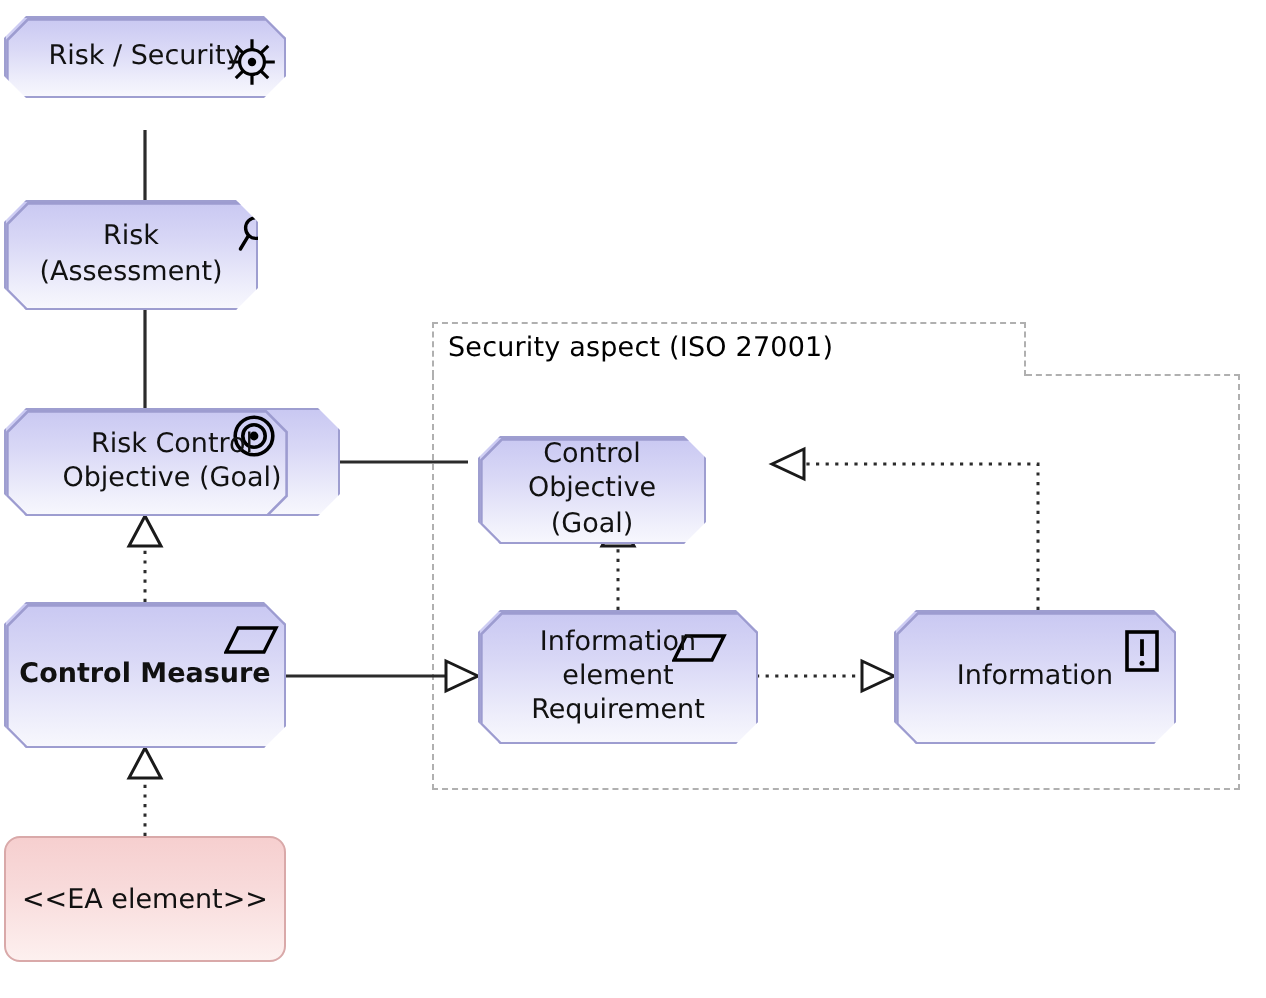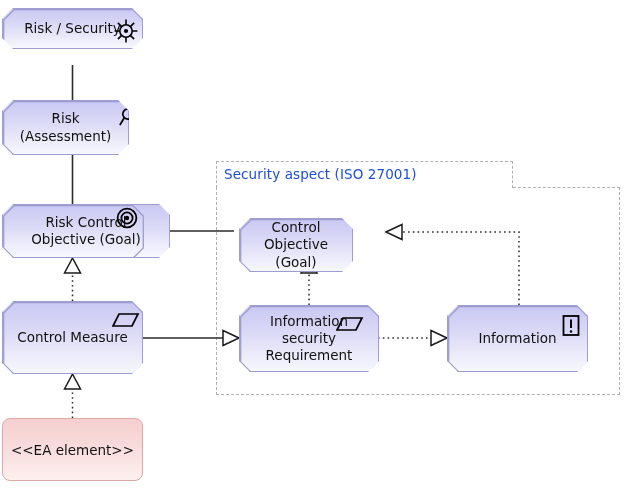--- a/index.html
+++ b/index.html
@@ -33,21 +33,21 @@
     background: transparent;
   }
   .group-tab-under {
     position: absolute;
     border-top: 1.5px dashed #b0b0b0;
     box-sizing: border-box;
   }
   .group-label {
     position: absolute;
     font-size: 13.5px;
-    color: #1d4ed8;
+    color: #000000;
     white-space: nowrap;
     letter-spacing: 0.1px;
   }
   
   .node {
     position: absolute;
     box-sizing: border-box;
     display: flex;
     align-items: center;
     justify-content: center;
@@ -209,21 +209,21 @@
       <div>Objective (Goal)</div>
     </div>
     <svg class="icon" style="left:113px; top:203px; position:fixed;" width="0" height="0"></svg>
     <svg class="icon" style="left:111px; top:0px;" width="26" height="26" viewBox="0 0 26 26">
       <circle cx="13" cy="13" r="9.4" fill="none" stroke="#000" stroke-width="1.8"></circle>
       <circle cx="13" cy="13" r="5.6" fill="none" stroke="#000" stroke-width="1.8"></circle>
       <circle cx="13" cy="13" r="2.2" fill="#000"></circle>
     </svg>
   </div>
 
-  <div class="node" style="left:2px; top:301px; width:141px; height:73px;">
+  <div class="node" style="left:2px; top:301px; width:141px; height:73px;font-weight:bold;">
     <svg class="node-outline" style="left:0; top:0;" width="141" height="73">
       <polygon points="11,0.7 130,0.7 140.3,11 140.3,62 130,72.3 11,72.3 0.7,62 0.7,11"></polygon>
     </svg>
     <div class="label">
       <div>Control Measure</div>
     </div>
     <svg class="icon" style="left:109px; top:10px;" width="28" height="18" viewBox="0 0 28 18">
       <polygon points="7,2 26,2 20,14 1,14" fill="none" stroke="#000" stroke-width="1.7" stroke-linejoin="miter"></polygon>
     </svg>
   </div>
@@ -246,21 +246,21 @@
       <circle cx="13" cy="13" r="2.2" fill="#000"></circle>
     </svg>
   </div>
 
   <div class="node" style="left:239px; top:305px; width:140px; height:67px;">
     <svg class="node-outline" style="left:0; top:0;" width="140" height="67">
       <polygon points="11,0.7 129,0.7 139.3,11 139.3,56 129,66.3 11,66.3 0.7,56 0.7,11"></polygon>
     </svg>
     <div class="label">
       <div>Information</div>
-      <div>security</div>
+      <div>element</div>
       <div>Requirement</div>
     </div>
     <svg class="icon" style="left:96px; top:10px;" width="28" height="18" viewBox="0 0 28 18">
       <polygon points="7,2 26,2 20,14 1,14" fill="none" stroke="#000" stroke-width="1.7" stroke-linejoin="miter"></polygon>
     </svg>
   </div>
 
   <div class="node" style="left:447px; top:305px; width:141px; height:67px;">
     <svg class="node-outline" style="left:0; top:0;" width="141" height="67">
       <polygon points="11,0.7 130,0.7 140.3,11 140.3,56 130,66.3 11,66.3 0.7,56 0.7,11"></polygon>

